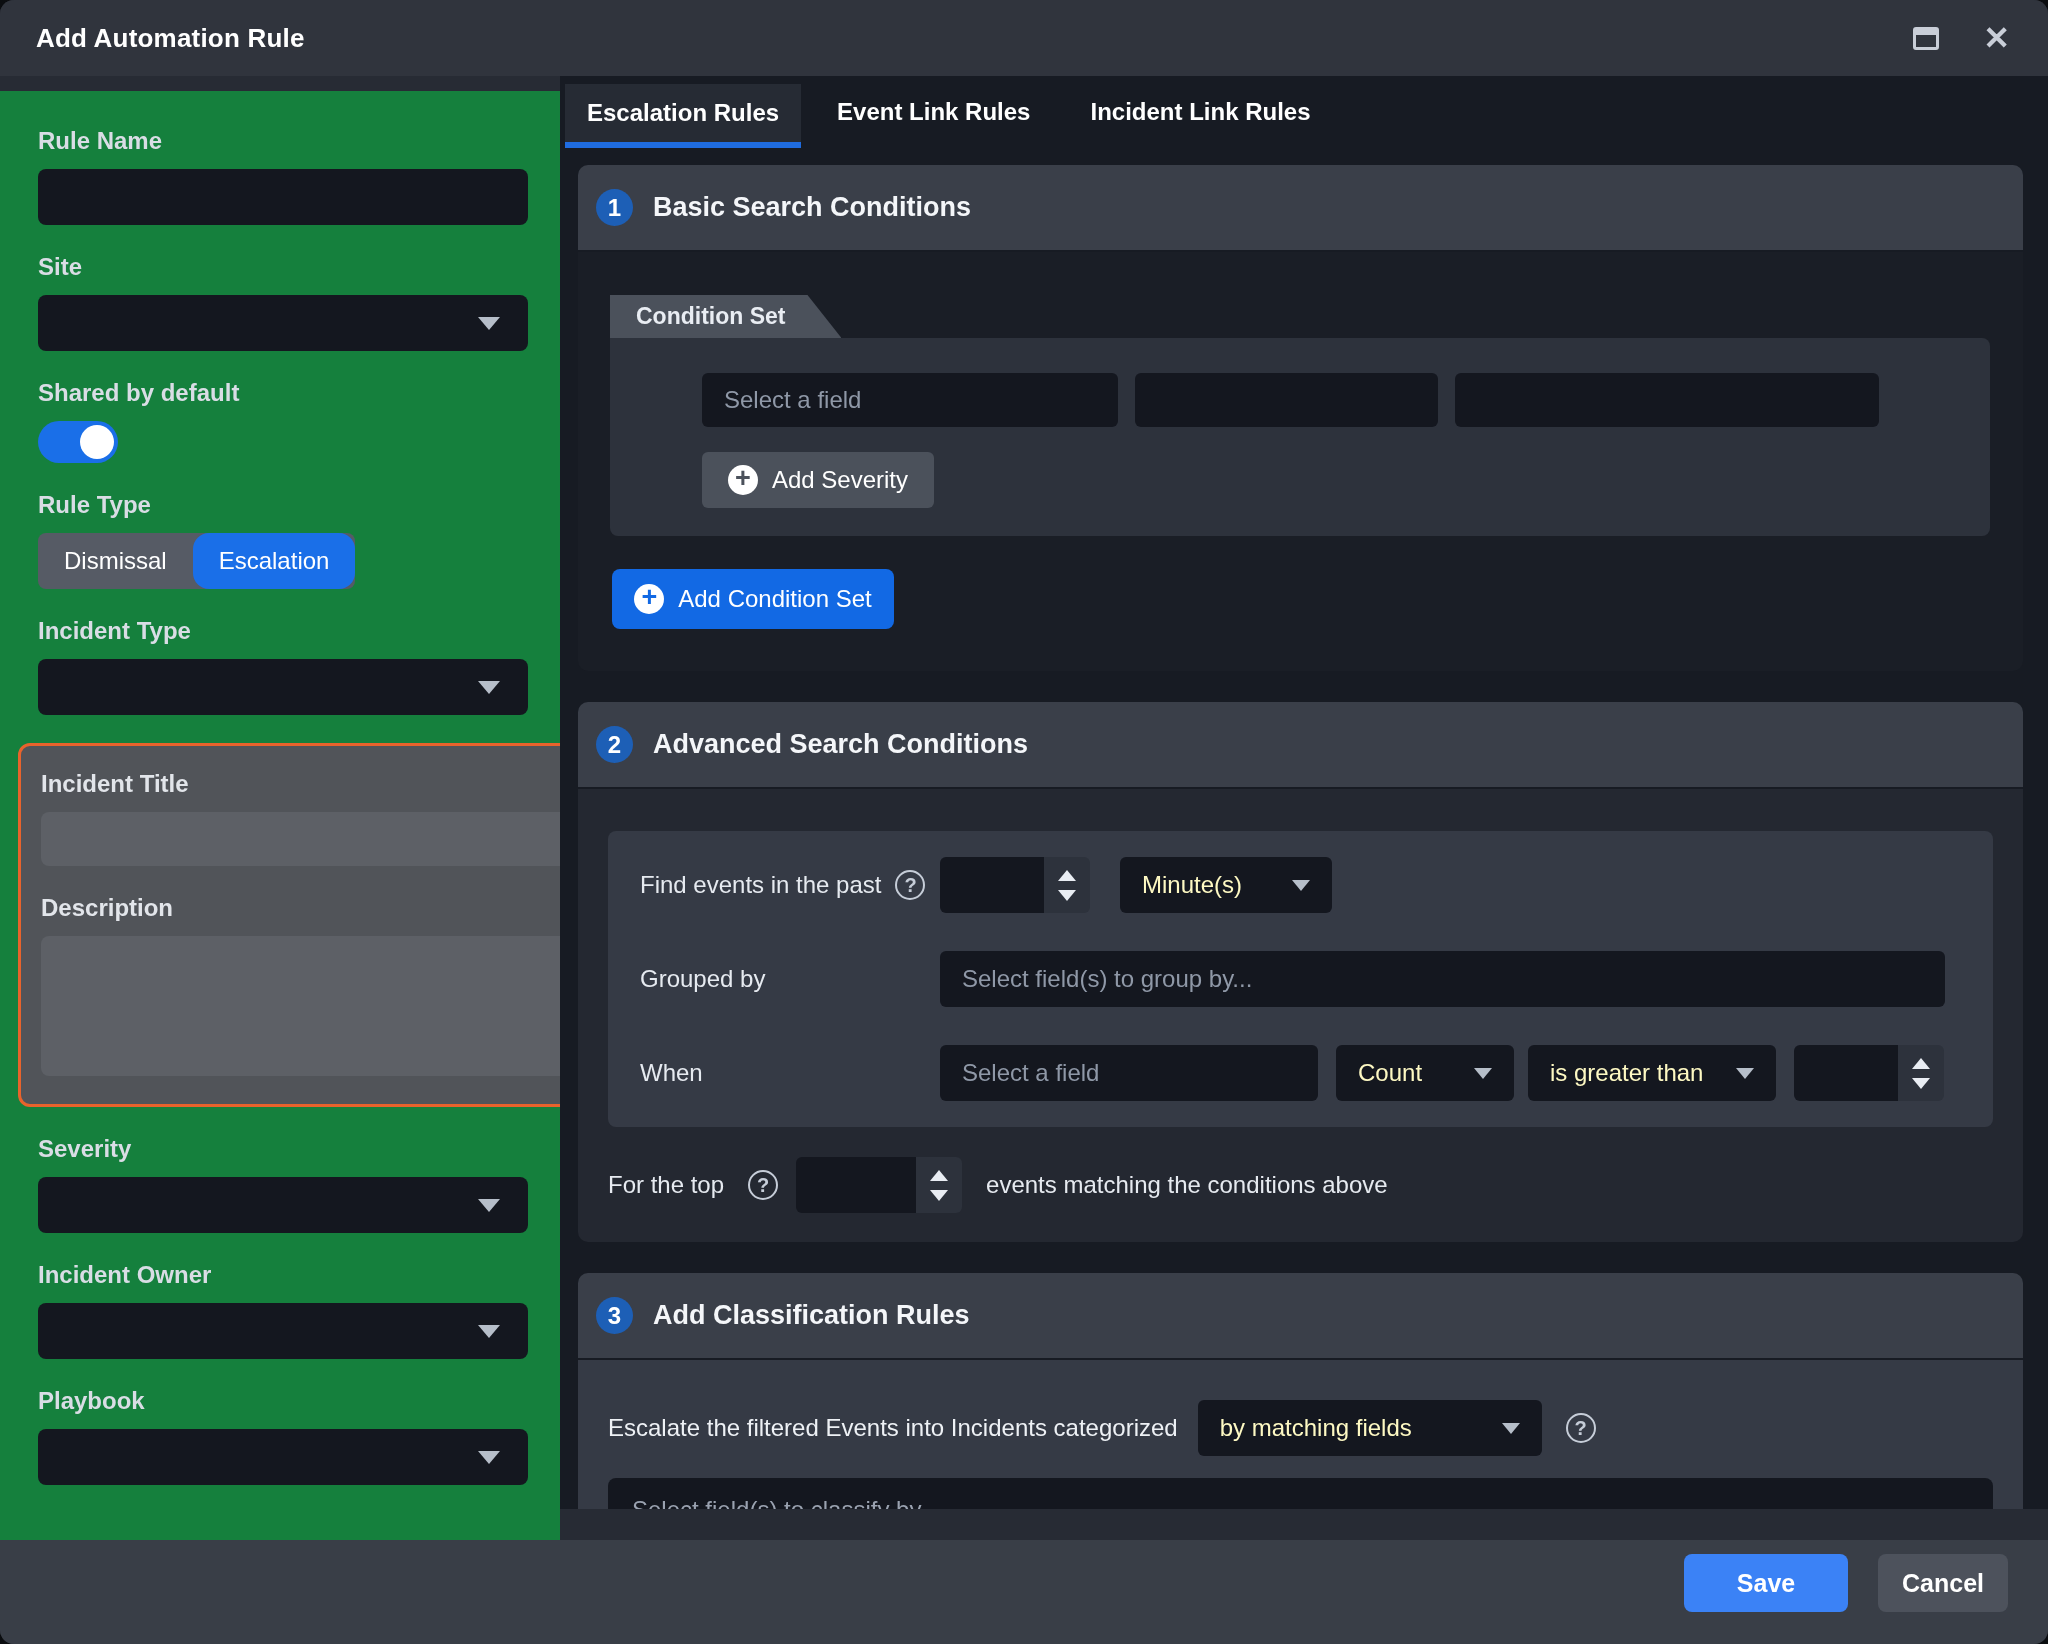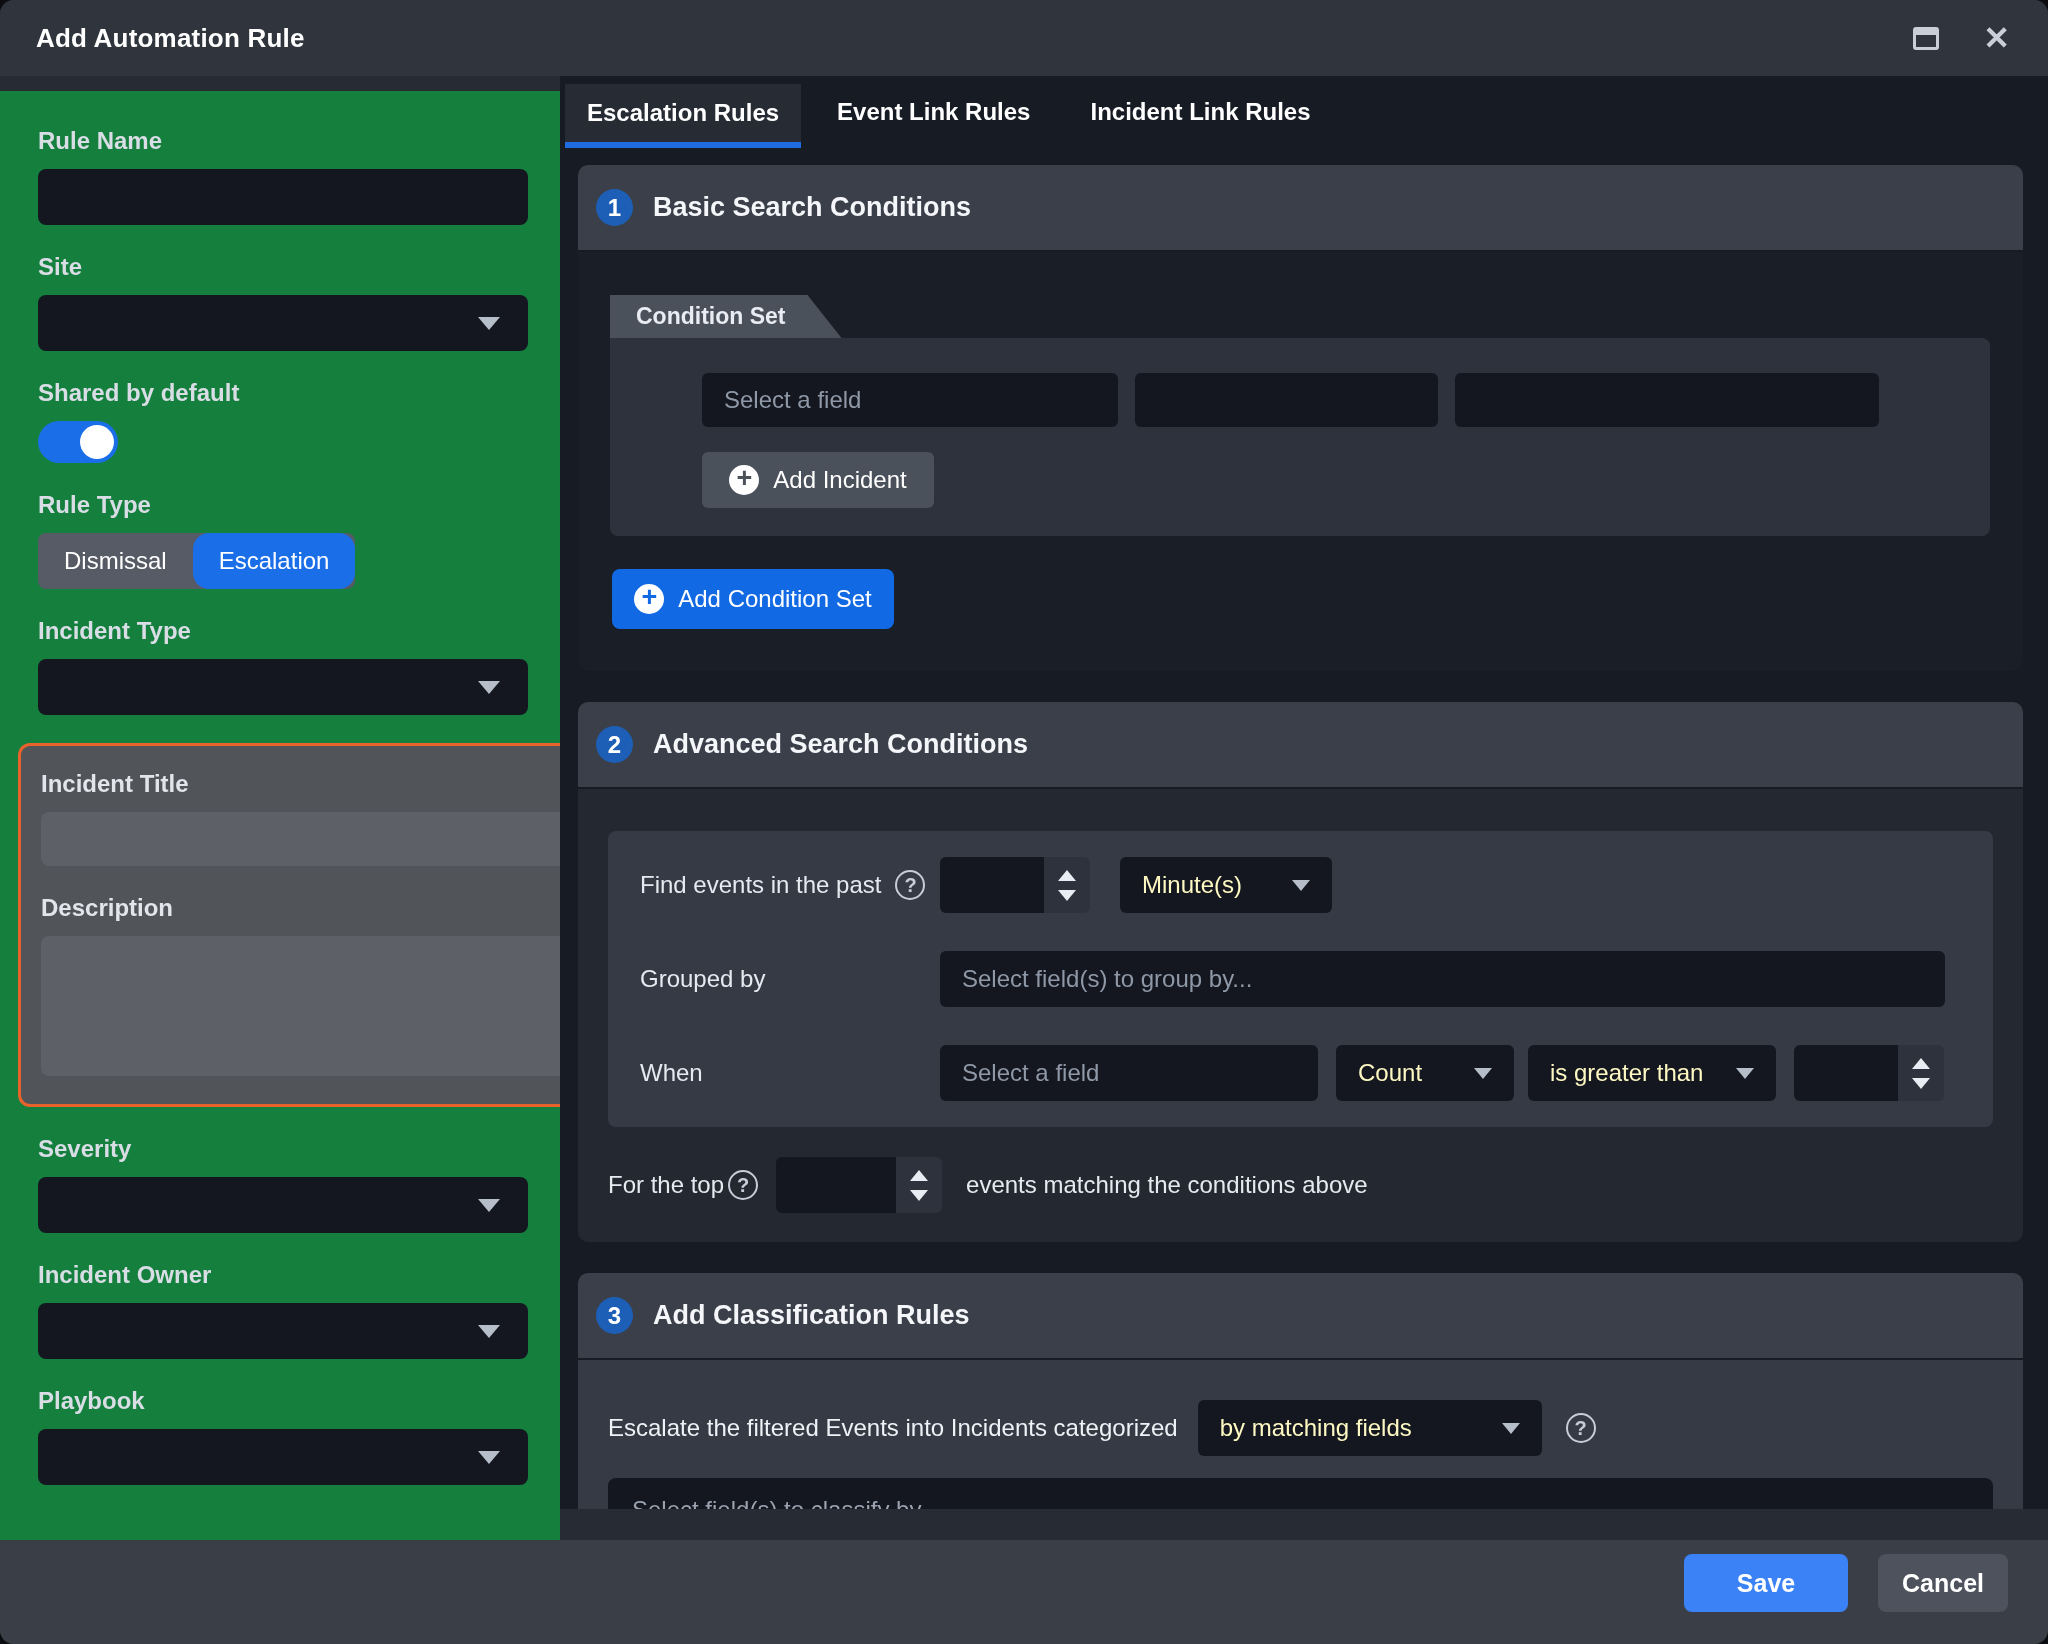--- a/index.html
+++ b/index.html
@@ -94,21 +94,21 @@
     justify-content:space-between;padding:0 22px;font-size:24px;color:#fef9c3;flex-shrink:0;}
   .dd .caret{border-left-width:9px;border-right-width:9px;border-top-width:11px;}
   .unit-dd{width:212px;margin-left:30px;}
   .grow-input{flex:1;height:56px;background:#14171f;border:none;border-radius:6px;
     color:#e8ebf0;font-size:24px;font-family:Liberation Sans, sans-serif;padding:0 22px;}
   .grow-input::placeholder{color:#8f98a7;}
   .when-field{width:378px;height:56px;background:#14171f;border:none;border-radius:6px;
     color:#e8ebf0;font-size:24px;font-family:"Liberation Sans",sans-serif;padding:0 22px;}
   .when-field::placeholder{color:#8f98a7;}
   .fortop-row{display:flex;align-items:center;margin-top:30px;}
-  .fortop-label{font-size:24px;color:#e6eaf0;display:flex;align-items:center;gap:4px;}
+  .fortop-label{font-size:24px;color:#e6eaf0;display:flex;align-items:center;gap:24px;}
   .fortop-row .spinner{margin-left:18px;}
   .fortop-row .spin-input{width:120px;}
   .fortop-suffix{font-size:24px;color:#e6eaf0;margin-left:24px;}
   
   .card3-body{background:#353a45;padding:40px 30px 60px 30px;}
   .class-row{display:flex;align-items:center;}
   .class-label{font-size:24px;color:#eef1f5;}
   .class-dd{width:344px;margin-left:20px;}
   .class-row .help{margin-left:24px;}
   .classify-input{margin-top:22px;width:1385px;height:64px;background:#14171f;border:none;border-radius:8px;
@@ -223,21 +223,21 @@
         <div class="card1-body">
           <div class="cond-tab">Condition Set</div>
           <div class="cond-body">
             <div class="cond-row">
               <input class="cond-input" style="width: 416px;" type="text" placeholder="Select a field">
               <input class="cond-input" style="width: 303px;" type="text">
               <input class="cond-input" style="width: 424px;" type="text">
             </div>
             <div class="btn add-condition">
               <span class="plus gray">+</span>
-              <span>Add Incident</span>
+              <span>Add Severity</span>
             </div>
           </div>
           <div class="btn add-cond-set">
             <span class="plus blue">+</span>
             <span>Add Condition Set</span>
           </div>
         </div>
       </div>
 
       <div class="card">

